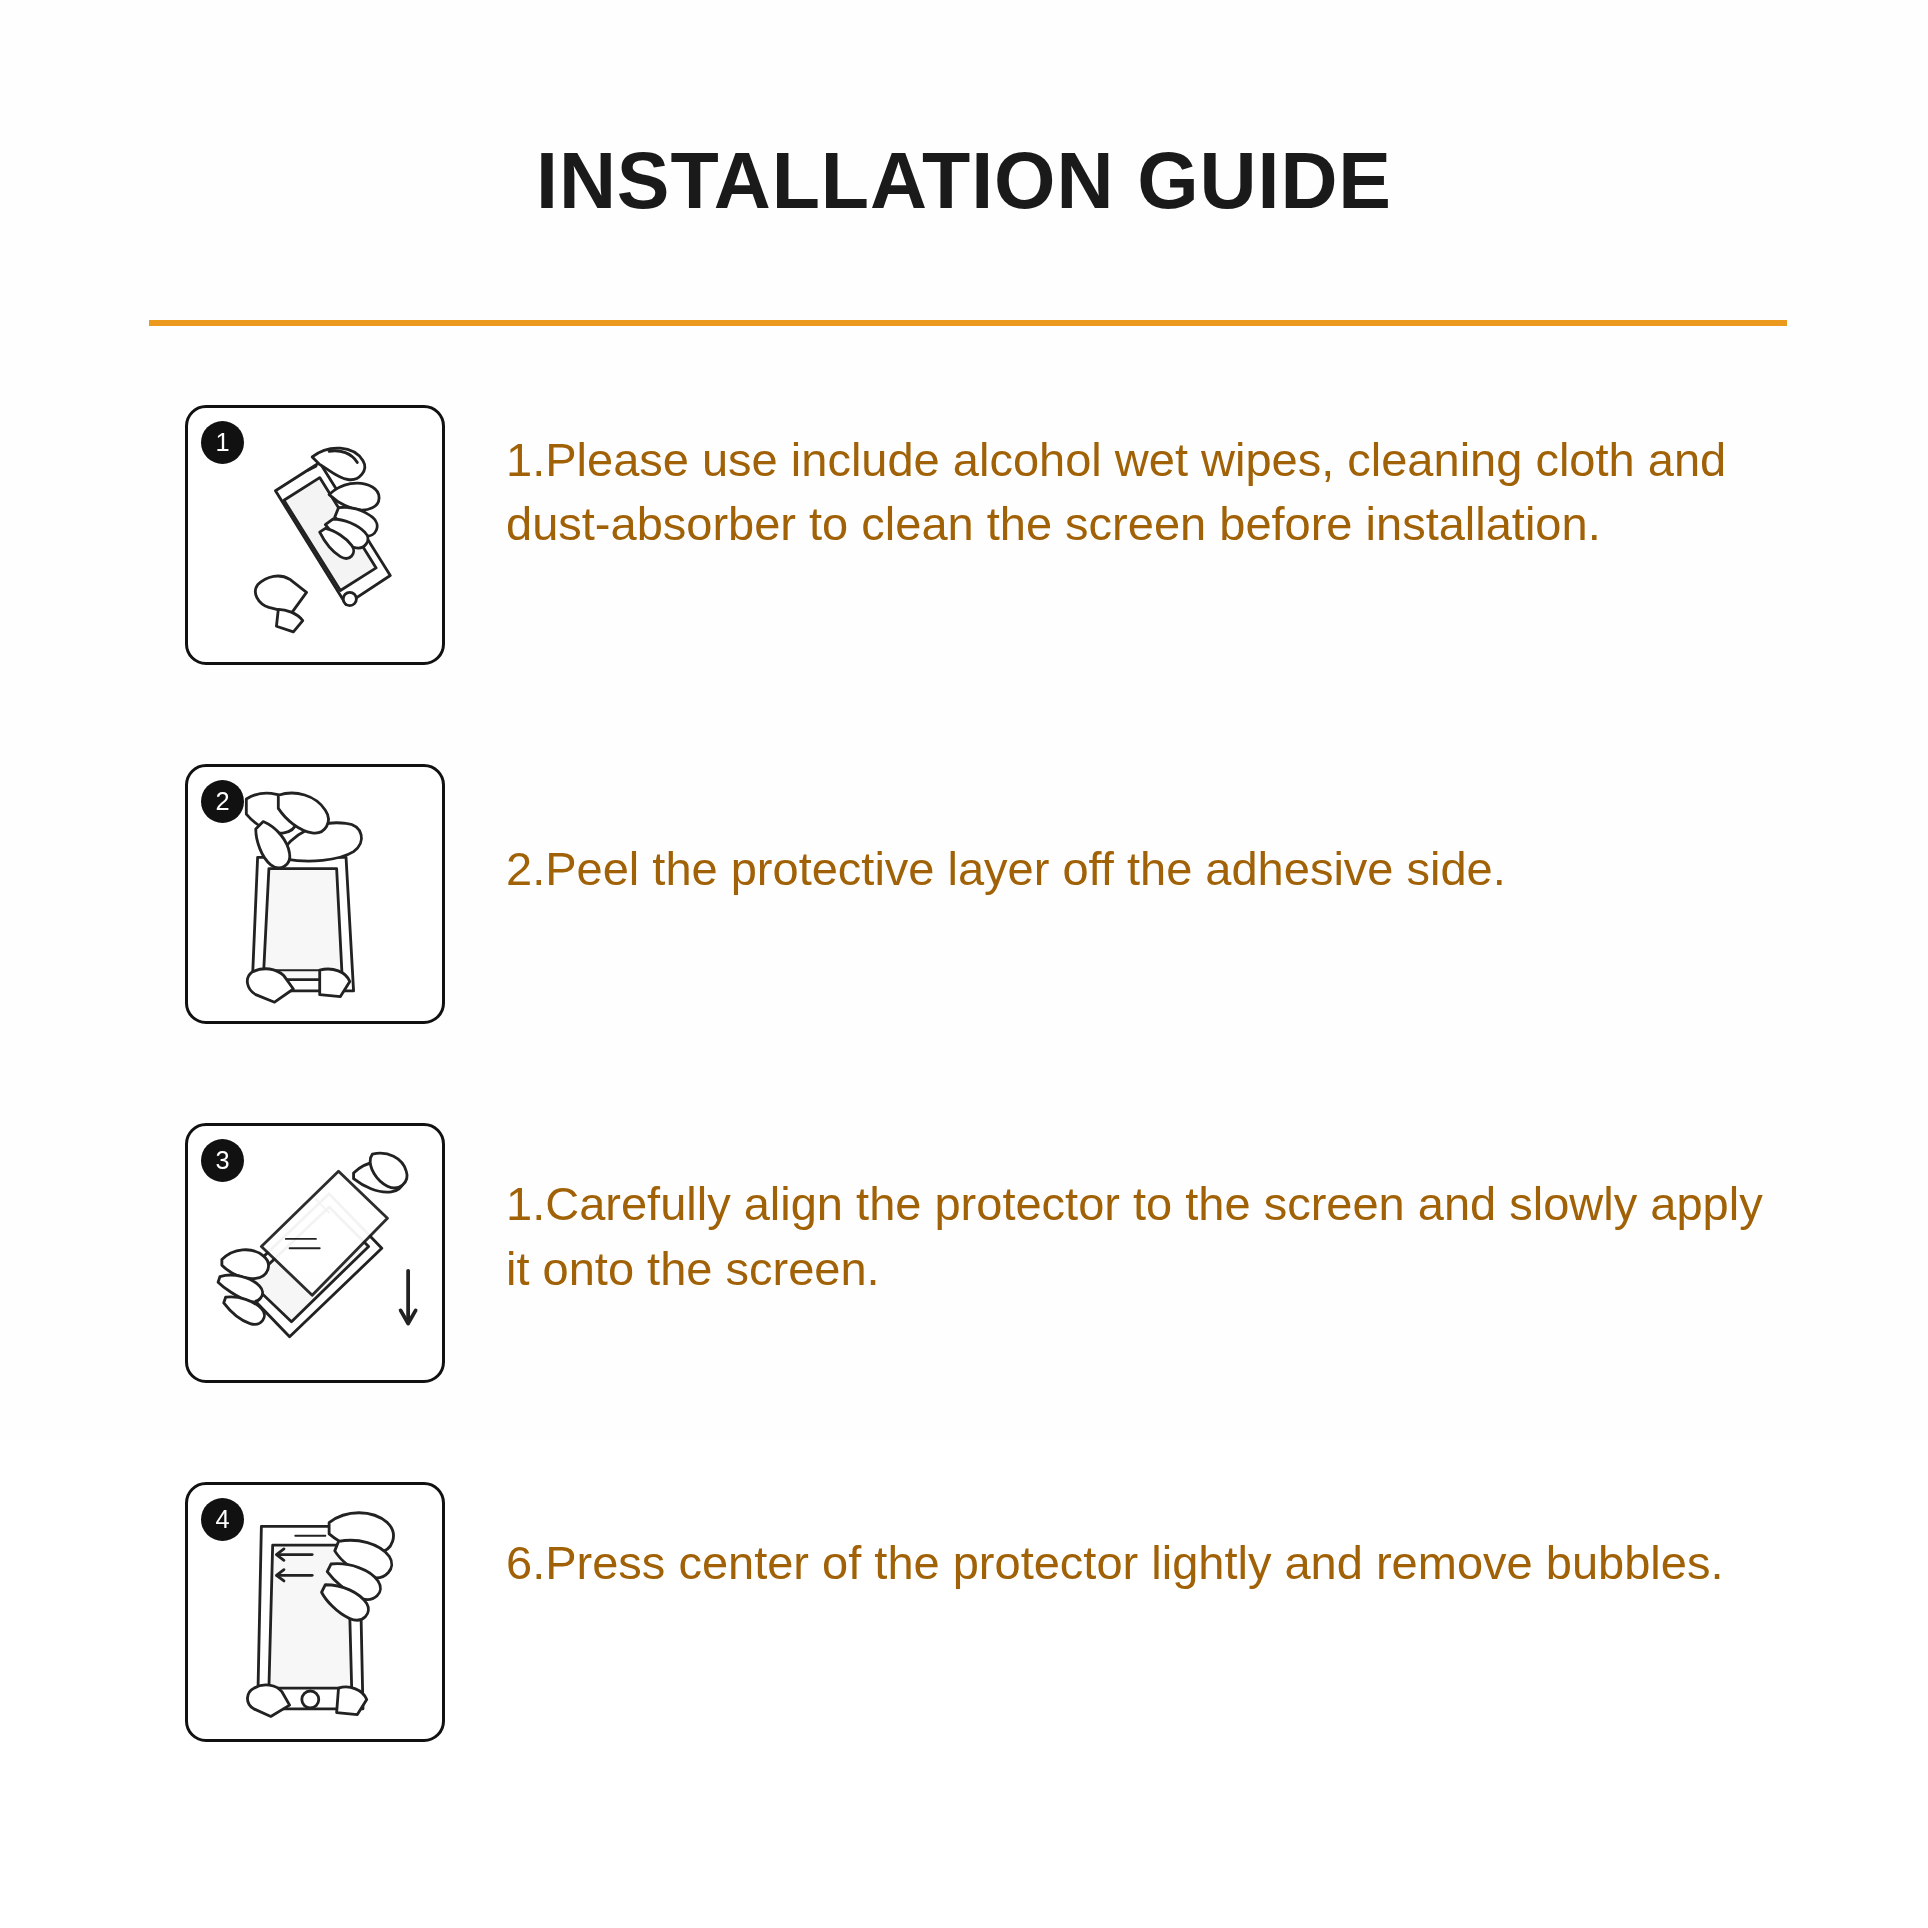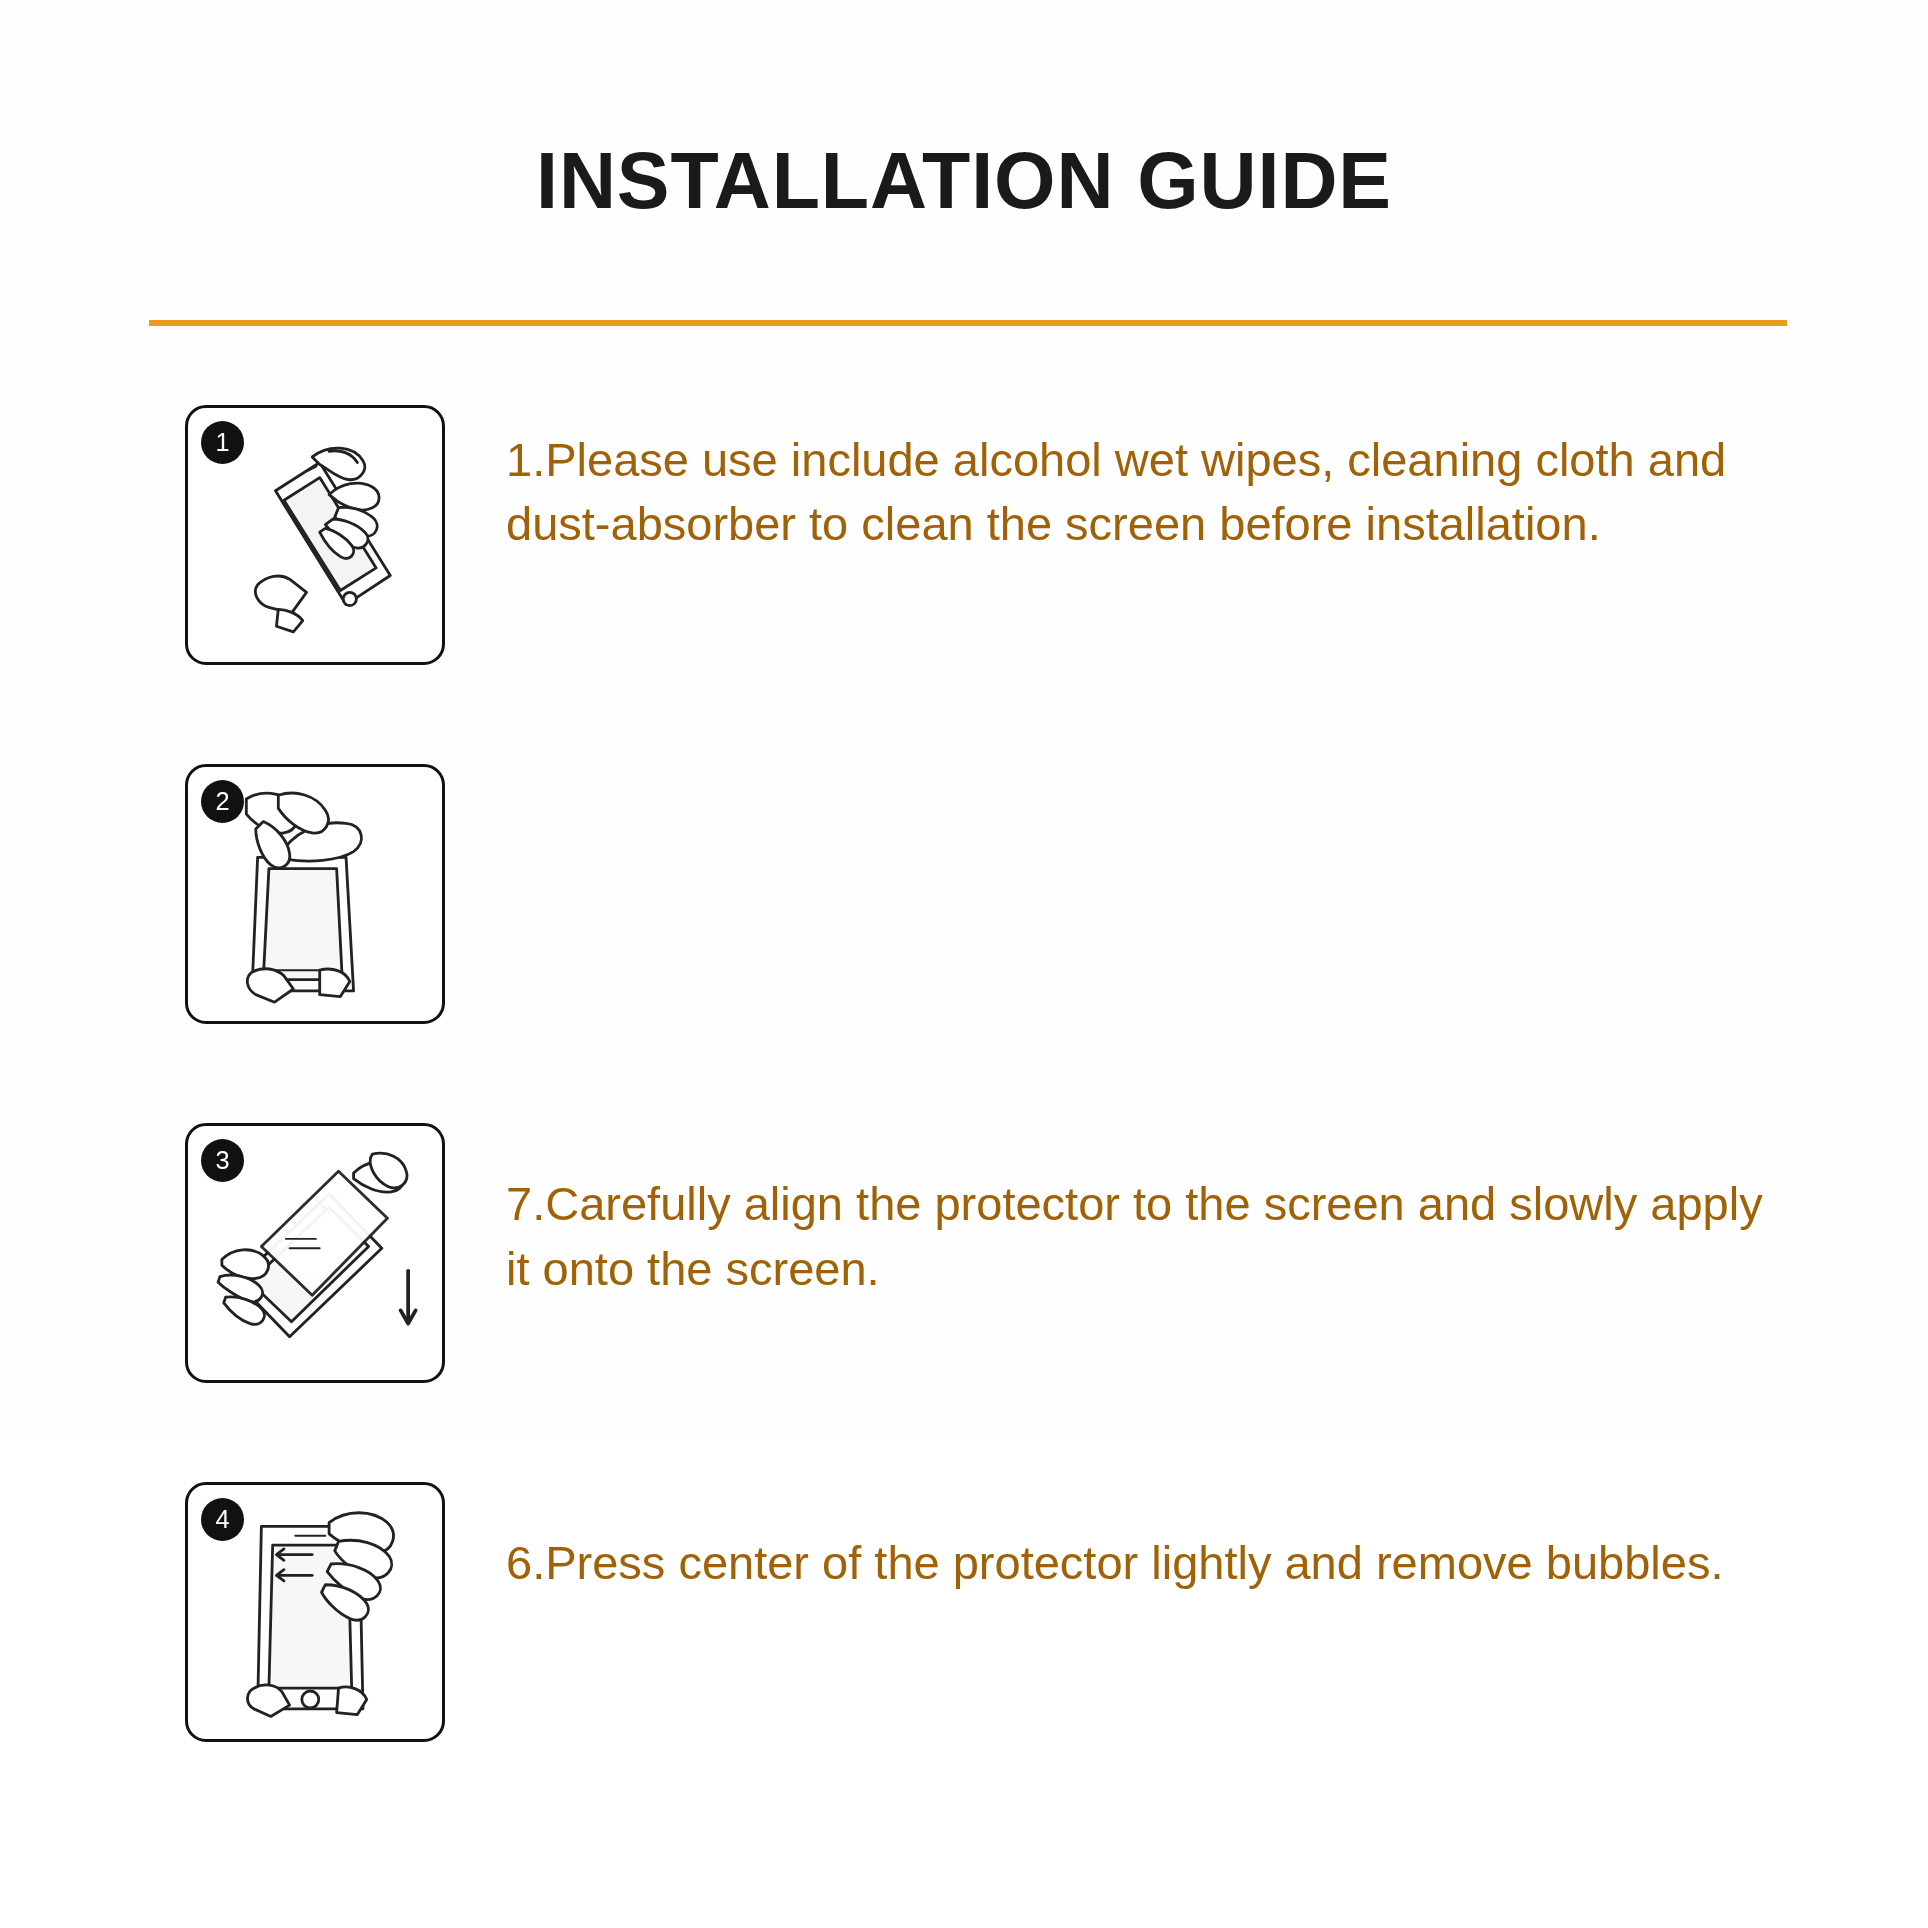--- a/index.html
+++ b/index.html
@@ -159,20 +159,21 @@
 
             <path d="M62 34 C78 24, 100 26, 112 40 C122 52, 116 68, 102 70 C88 72, 72 62, 62 50 Z" fill="#fff"></path>
             <path d="M96 30 C114 24, 136 30, 146 46 C154 58, 146 72, 132 70 C118 68, 104 56, 96 44 Z" fill="#fff"></path>
             <path d="M80 58 C94 64, 106 78, 108 92 C110 104, 98 112, 88 104 C78 96, 72 78, 72 66 Z" fill="#fff"></path>
 
             <path d="M68 218 C80 212, 94 214, 102 222 L112 236 L92 250 L72 242 C62 236, 60 224, 68 218 Z" fill="#fff"></path>
             <path d="M140 216 C154 212, 168 218, 172 228 L162 244 L140 242 Z" fill="#fff"></path>
           </g>
         </svg>
       </div>
+      <div class="text">2.Peel the protective layer off the adhesive side.</div>
     </div>
 
     <div class="step step-3">
       <div class="thumb">
         <div class="badge">3</div>
         <svg class="art" viewBox="0 0 270 270">
           <g fill="none" stroke="#222" stroke-width="3" stroke-linejoin="round" stroke-linecap="round">
 
             <path d="M52 166 L150 72 L206 130 L108 224 Z" fill="#fff"></path>
             <path d="M66 166 L150 86 L192 128 L110 208 Z" fill="#f6f6f6"></path>
@@ -187,21 +188,21 @@
 
             <path d="M36 142 C48 130, 68 128, 80 138 C90 146, 86 160, 72 162 C58 164, 44 156, 36 148 Z" fill="#fff"></path>
             <path d="M34 160 C48 156, 66 160, 76 170 C84 178, 76 190, 64 186 C52 182, 38 172, 32 166 Z" fill="#fff"></path>
             <path d="M40 182 C54 180, 70 186, 78 194 C86 202, 78 214, 66 210 C54 206, 44 196, 38 188 Z" fill="#fff"></path>
 
             <path d="M234 154 L234 206" stroke-width="4"></path>
             <path d="M226 196 L234 210 L242 196" stroke-width="4" fill="none"></path>
           </g>
         </svg>
       </div>
-      <div class="text">7.Carefully align the protector to  the screen and slowly apply it onto the screen.</div>
+      <div class="text">1.Carefully align the protector to  the screen and slowly apply it onto the screen.</div>
     </div>
 
     <div class="step step-4">
       <div class="thumb">
         <div class="badge">4</div>
         <svg class="art" viewBox="0 0 270 270">
           <g fill="none" stroke="#222" stroke-width="3" stroke-linejoin="round" stroke-linecap="round">
 
             <path d="M78 44 L182 44 L186 238 L74 238 Z" fill="#fff"></path>
             <path d="M90 64 L170 64 L174 216 L86 216 Z" fill="#f7f7f7"></path>

